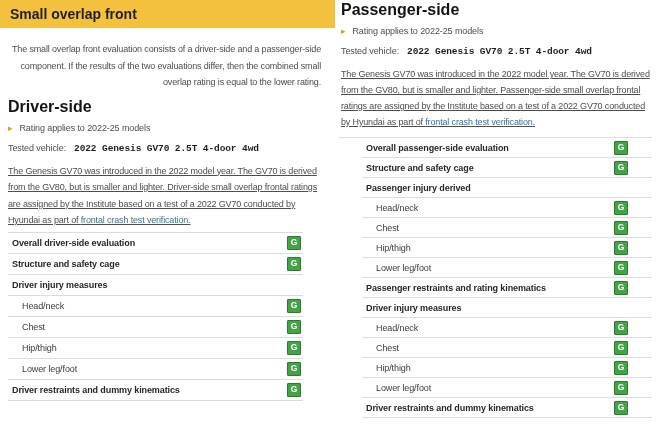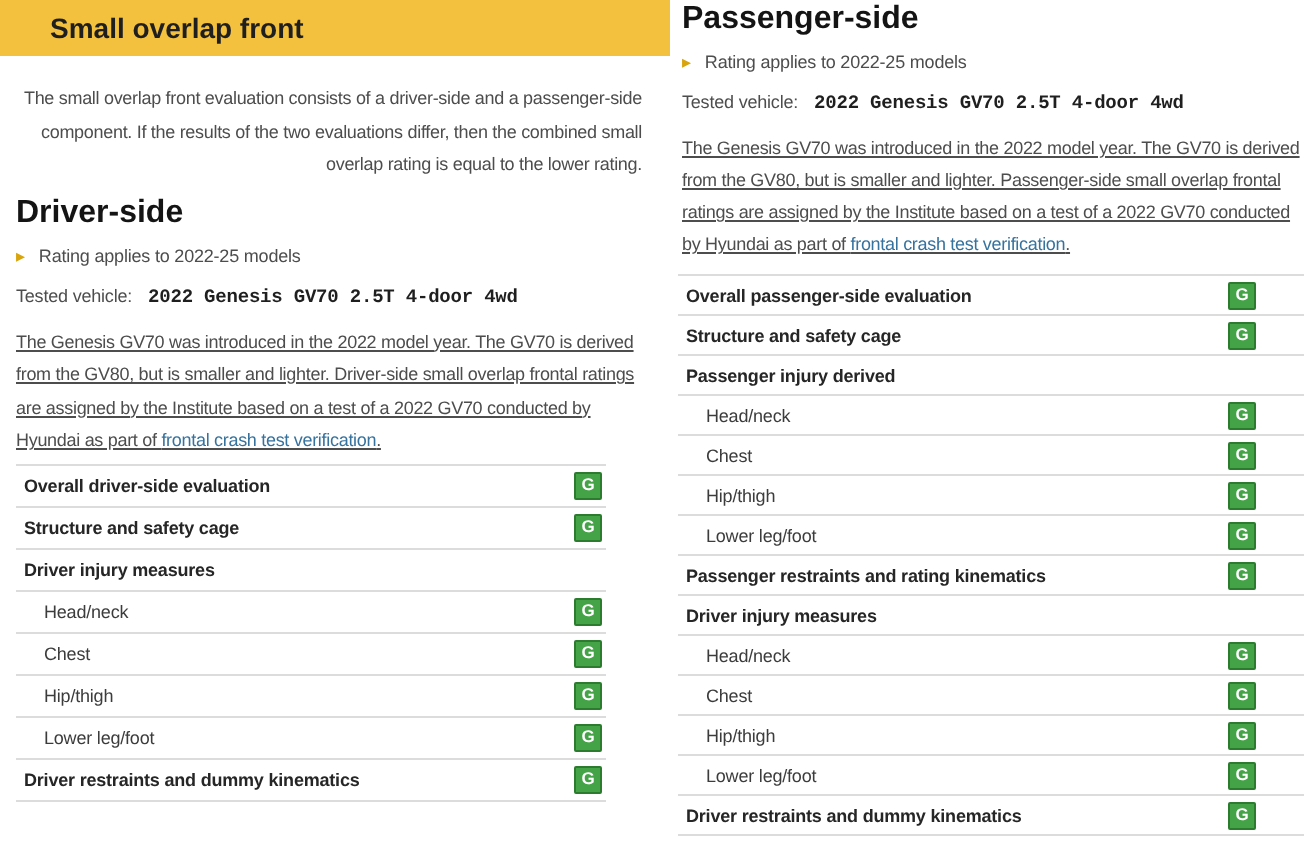--- a/index.html
+++ b/index.html
@@ -11,21 +11,21 @@
     color: #4d4d4d;
   }
   .page { display: flex; width: 658px; }
   .col-left { width: 335px; flex: 0 0 335px; }
   .col-right { width: 319px; flex: 0 0 319px; margin-left: 4px; }
 
   .banner {
     height: 28px; width: 335px;
     background: var(--header-yellow, #F3C13D);
     display: flex; align-items: center;
-    padding-left: 25px;
+    padding-left: 10px;
   }
   .banner-title {
     margin: 0; font-size: 14px; font-weight: bold;
     color: #1f1f1f; letter-spacing: 0;
   }
   .para {
     font-size: 9px; line-height: 16.5px;
     letter-spacing: -0.15px; color: #4d4d4d;
   }
   .intro { margin: 13px 14px 0 8px; text-align: right; }
@@ -60,21 +60,21 @@
 
   .rating-table { border-top: 1px solid var(--divider, #DCDCDC); }
   .left-table { margin: 3px 32px 0 8px; }
   .right-table { margin: 7px 6px 0 0; }
   .trow {
     display: flex; align-items: center; justify-content: space-between;
     border-bottom: 1px solid var(--divider, #DCDCDC);
     padding-left: 4px;
   }
   .left-table .trow { height: 21px; padding-right: 2px; }
-  .right-table .trow { height: 20px; padding-right: 24px; }
+  .right-table .trow { height: 20px; padding-right: 24px; margin-left: 23px; }
   .trow.indent { padding-left: 14px; }
   .tlabel { font-size: 9px; color: #3c3c3c; letter-spacing: -0.1px; }
   .trow.bold .tlabel { font-weight: bold; color: #262626; }
   .badge {
     flex: 0 0 auto; width: 14px; height: 14px;
     background: var(--rating-green, #44A247);
     border: 1px solid var(--rating-green-border, #2B7C2F);
     border-radius: 1px;
     color: #ffffff; font-size: 8.5px; font-weight: bold;
     display: flex; align-items: center; justify-content: center;

